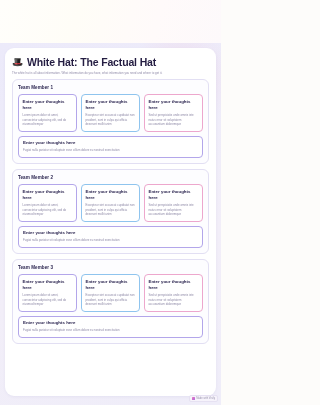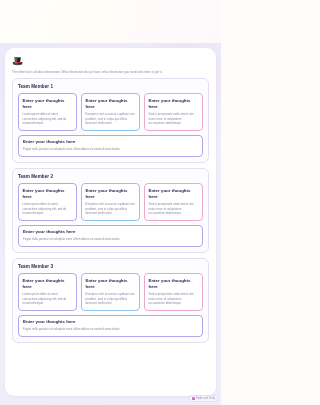--- a/index.html
+++ b/index.html
@@ -194,20 +194,21 @@
 <div class="top-band"></div>
 
 <div class="page-surface">
   <div class="glow"></div>
 
   <div class="sheet">
 
     <div class="header">
       <div class="title-row">
         <span class="hat-icon">🎩</span>
+        <span class="page-title">White Hat: The Factual Hat</span>
       </div>
       <div class="page-subtitle">The white hat is all about information. What information do you have, what information you need and where to get it.</div>
     </div>
 
     <div class="panel">
       <div class="panel-label">Team Member 1</div>
       <div class="card-row">
         <div class="thought-card violet">
           <div class="card-heading">Enter your thoughts here</div>
           <div class="card-body">Lorem ipsum dolor sit amet, consectetur adipiscing elit, sed do eiusmod tempor</div>

